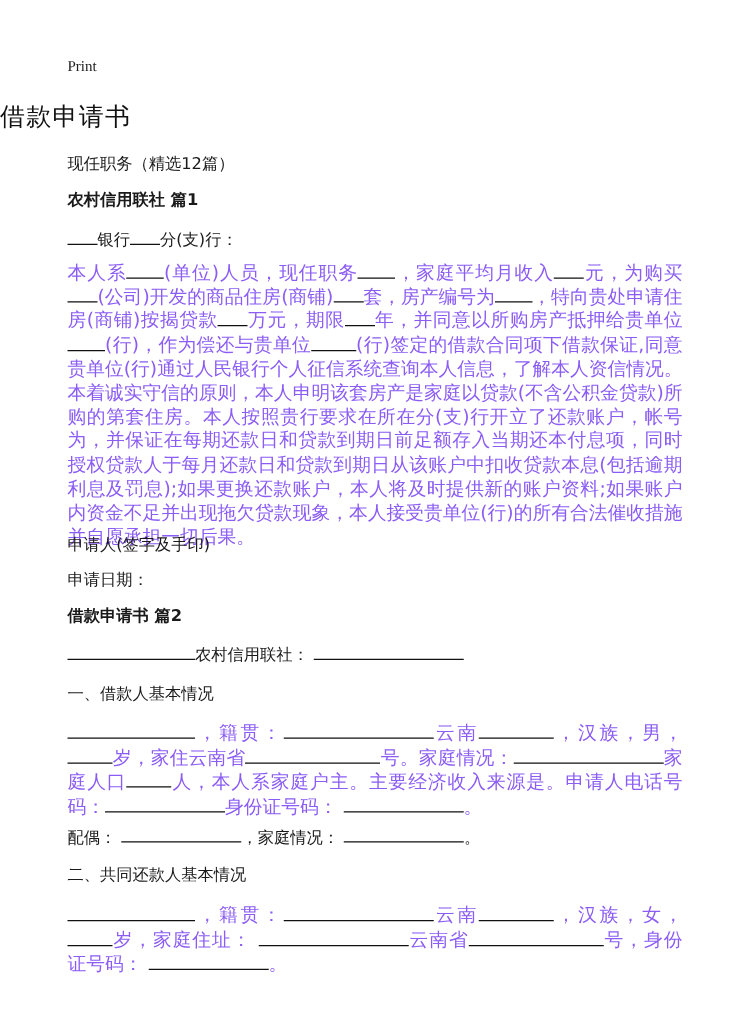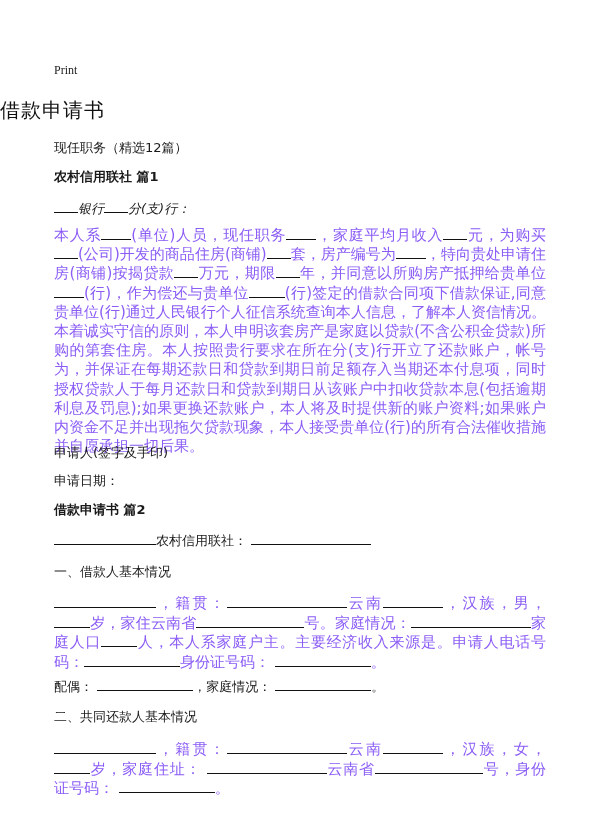--- a/index.html
+++ b/index.html
@@ -10,21 +10,21 @@
     body {
       width: 600px;
       height: 828px;
       position: relative;
       overflow: hidden;
       font-family: "DejaVu Sans", "Liberation Sans", sans-serif;
       color: #111111;
     }
     .page {
       position: absolute;
-      left: 0; top: 17px;
+      left: 0; top: 0;
       width: 600px; height: 616px;
     }
     .print-label {
       position: absolute;
       left: 54px;
       top: 46px;
       font-family: "Liberation Serif", "DejaVu Serif", serif;
       font-size: 12px;
       color: #222;
     }
@@ -41,21 +41,21 @@
     }
     .line {
       position: absolute;
       left: 54px;
       font-size: 13px;
       color: #1a1a1a;
       white-space: nowrap;
     }
     .subtitle { top: 122px; }
     .sec1-heading { top: 151px; font-weight: bold; }
-    .addressee { top: 182px; font-style: italic; }
+    .addressee { top: 182px; }
     .para {
       position: absolute;
       left: 54px;
       width: 492px;
       font-size: 15px;
       line-height: 19.2px;
       color: #8b5cf6;
       text-align: justify;
       word-break: break-all;
     }

